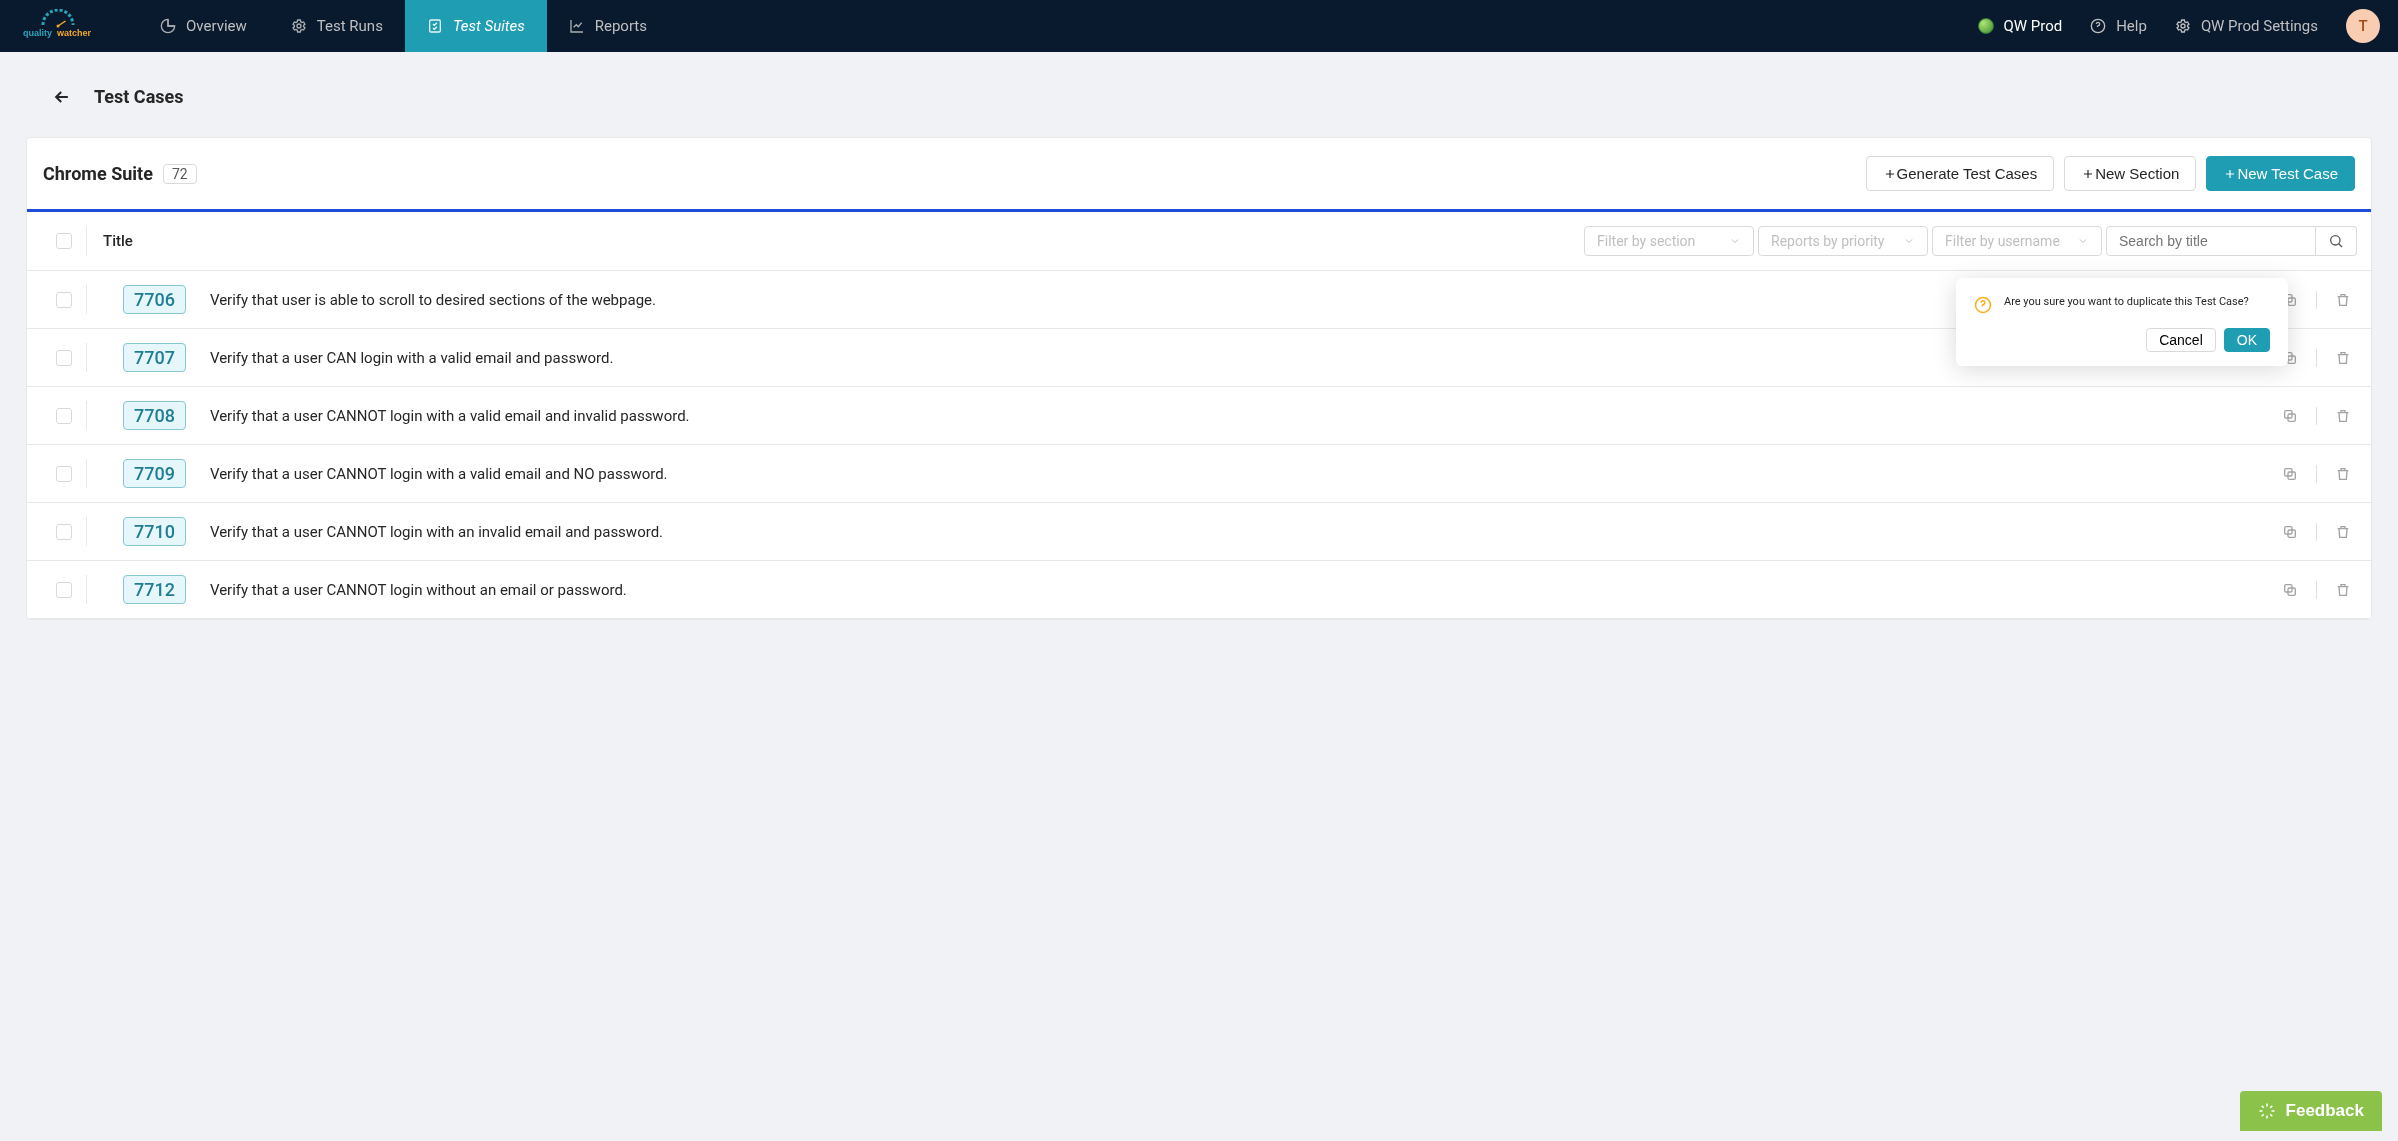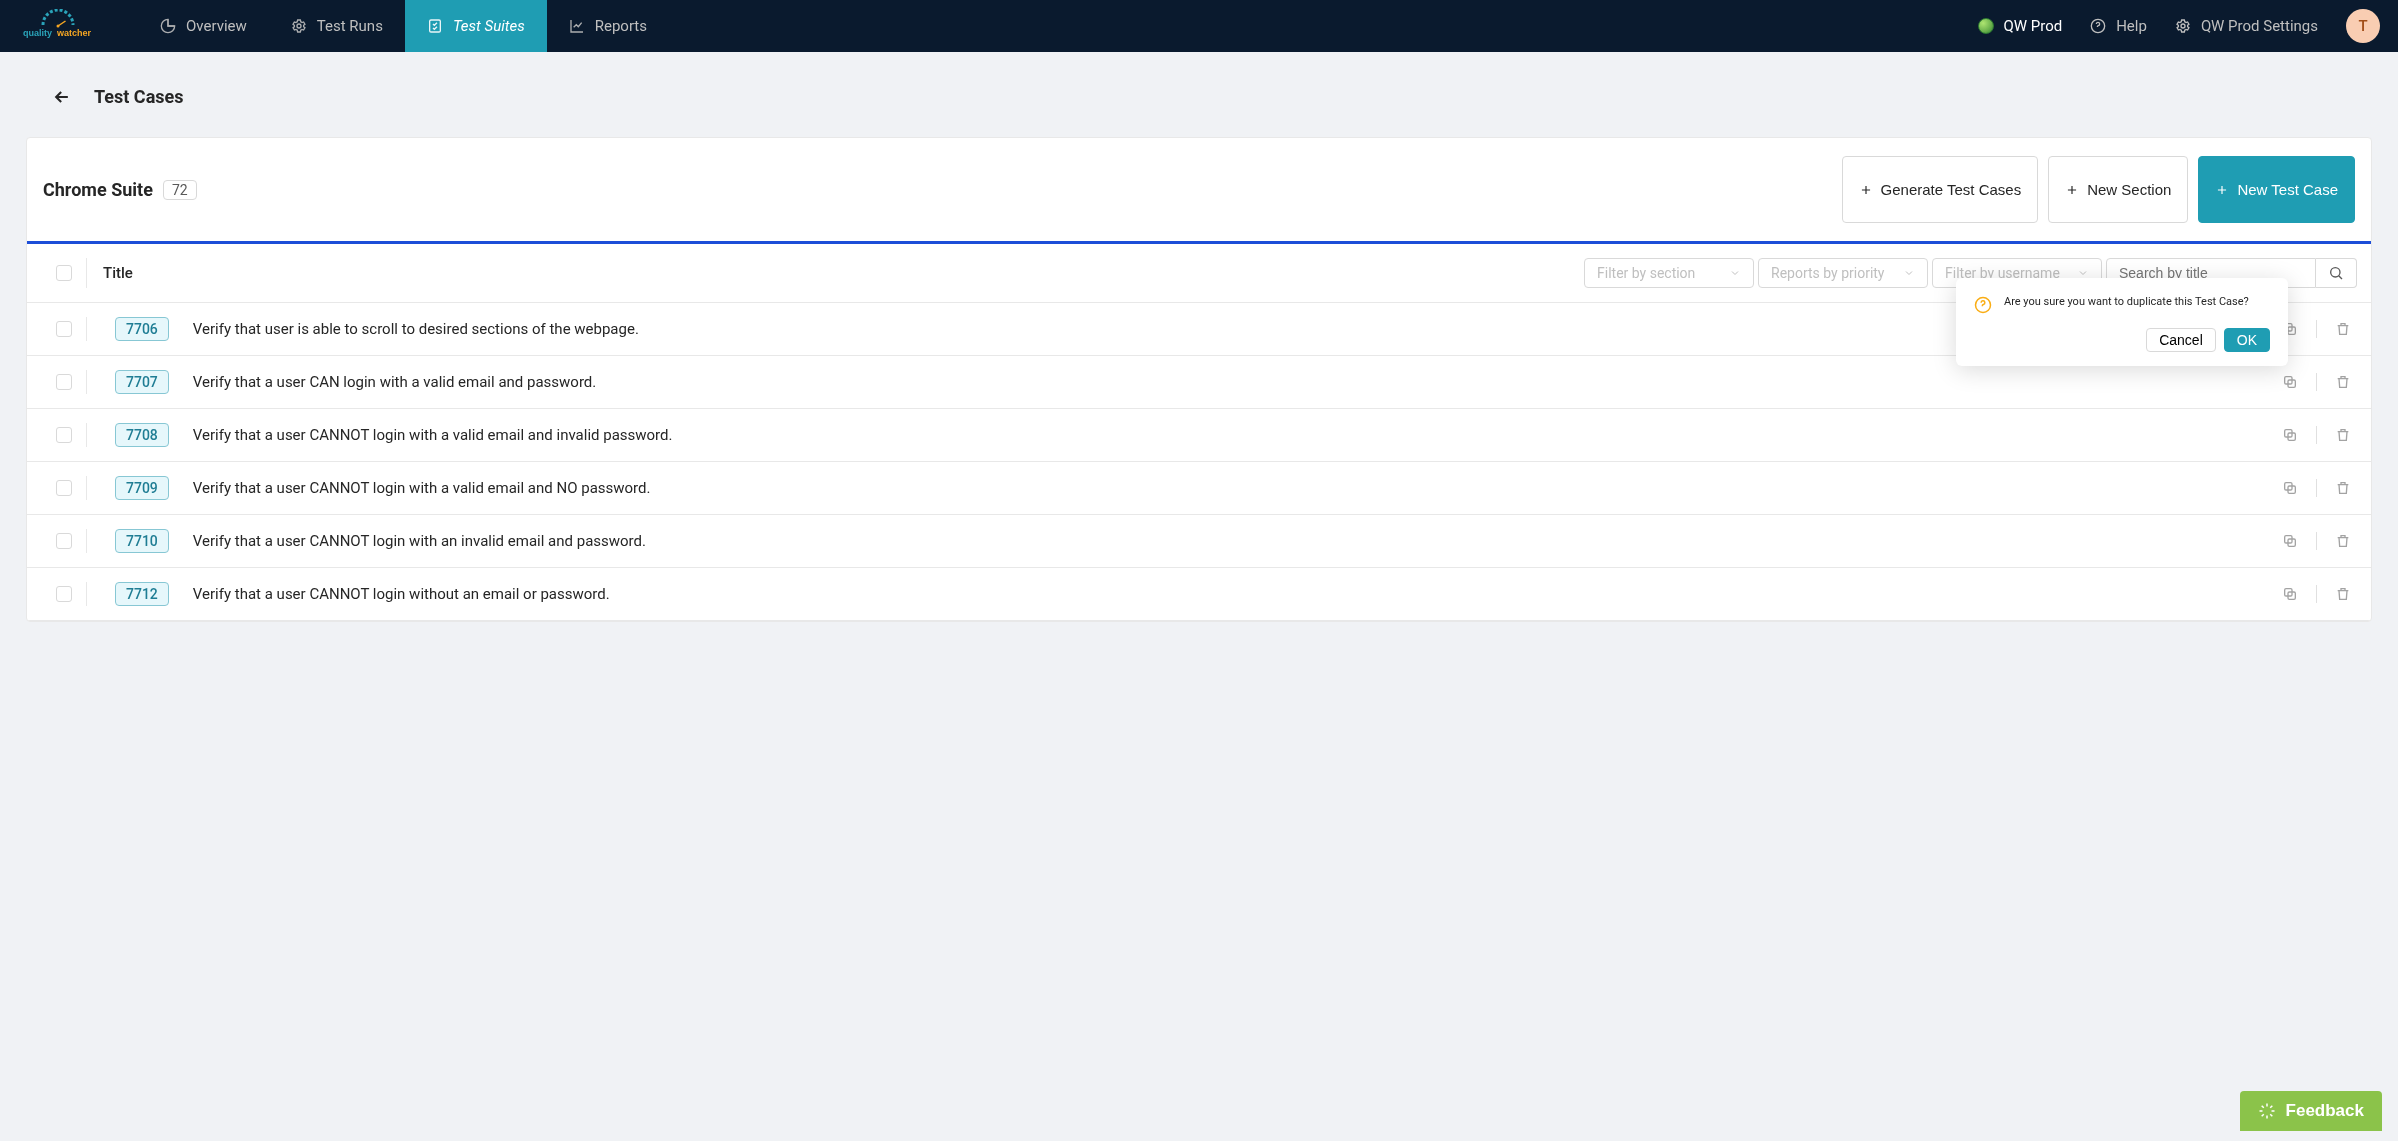--- a/index.html
+++ b/index.html
@@ -83,25 +83,24 @@
     padding: 1px 8px;
     font-size: 14px;
     color: #595959;
     background:#fff;
   }
   .card-head-spacer { flex: 1; }
   .btn {
     border: 1px solid #d9d9d9;
     background: #fff;
     border-radius: 4px;
-    padding: 24px 16px;
+    padding: 8px 16px;
     font-size: 15px;
     display: flex;
     align-items: center;
-    gap: 8px;
     cursor: pointer;
     color: #262626;
   }
   .btn.primary { background: #1f9db3; border-color: #1f9db3; color: #fff; }
   .btn-row { display: flex; gap: 10px; }
 
   .table-zone { border-top: 3px solid #1d4ed8; }
   .thead-row {
     display: flex;
     align-items: center;
@@ -151,23 +150,23 @@
     padding: 14px 14px;
     border-bottom: 1px solid #e8e8e8;
     gap: 10px;
   }
   .id-chip {
     border: 1px solid #87c7d4;
     background: #e6f7fb;
     color: #1f7d94;
     border-radius: 4px;
     padding: 3px 10px;
-    font-size: 14px;
+    font-size: 18px;
     font-weight: 500;
-    margin-left: 12px;
+    margin-left: 20px;
   }
   .row-title { font-size: 15px; color: #262626; margin-left: 14px; flex:1; }
   .row-actions { display:flex; align-items:center; gap:18px; margin-right:6px; }
   .row-action { cursor:pointer; opacity:0.55; }
   .vsep { width:1px; height:18px; background:#e0e0e0; }
 
   .popover {
     position: absolute;
     top: 278px;
     right: 110px;

